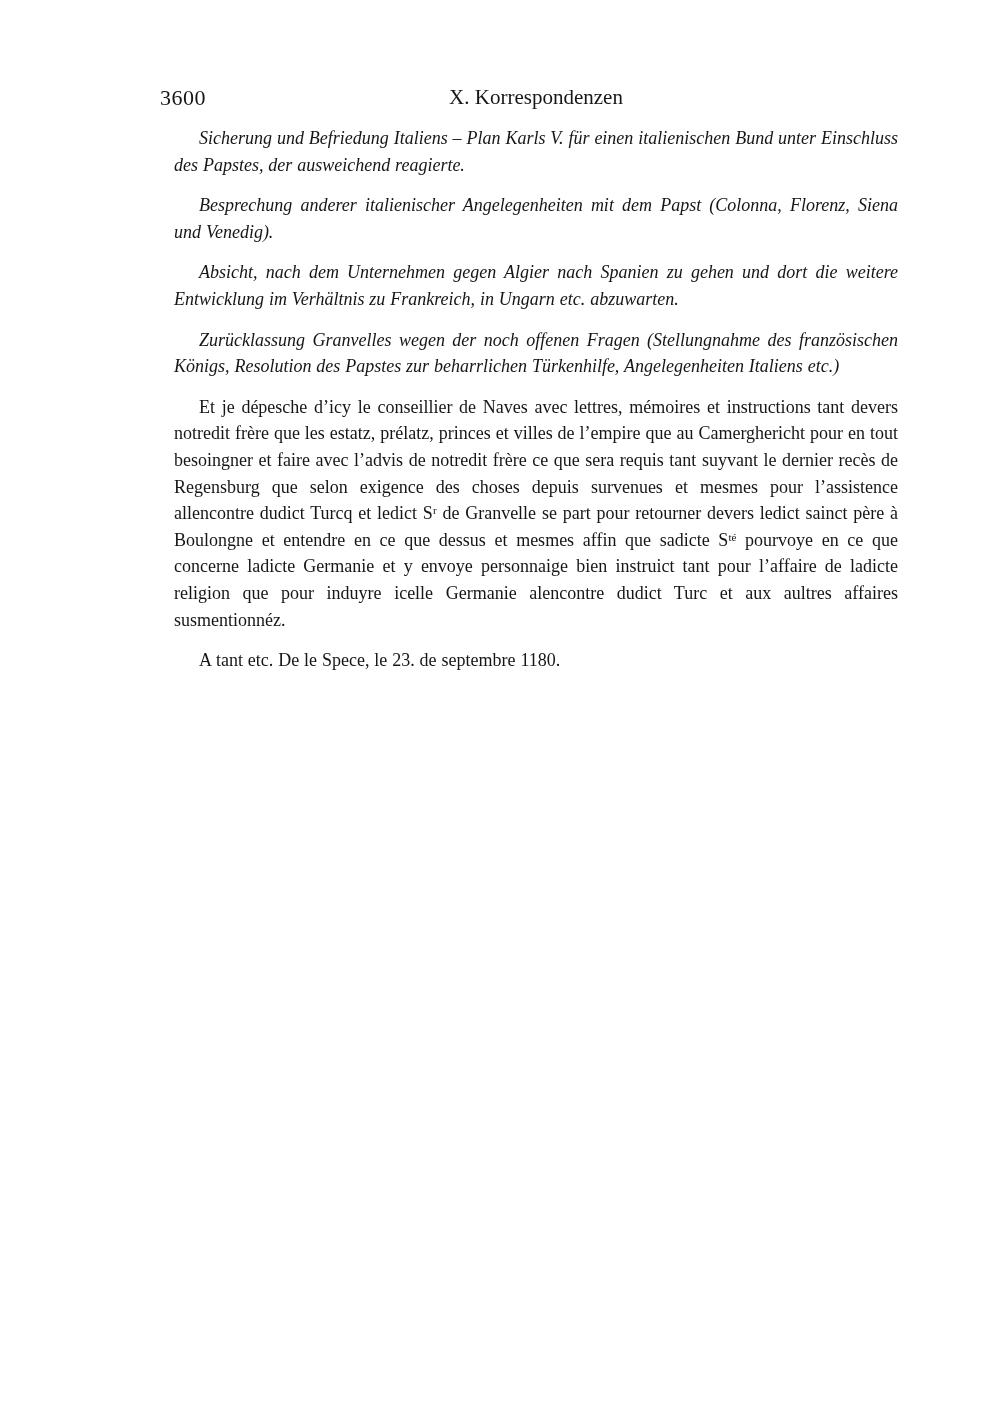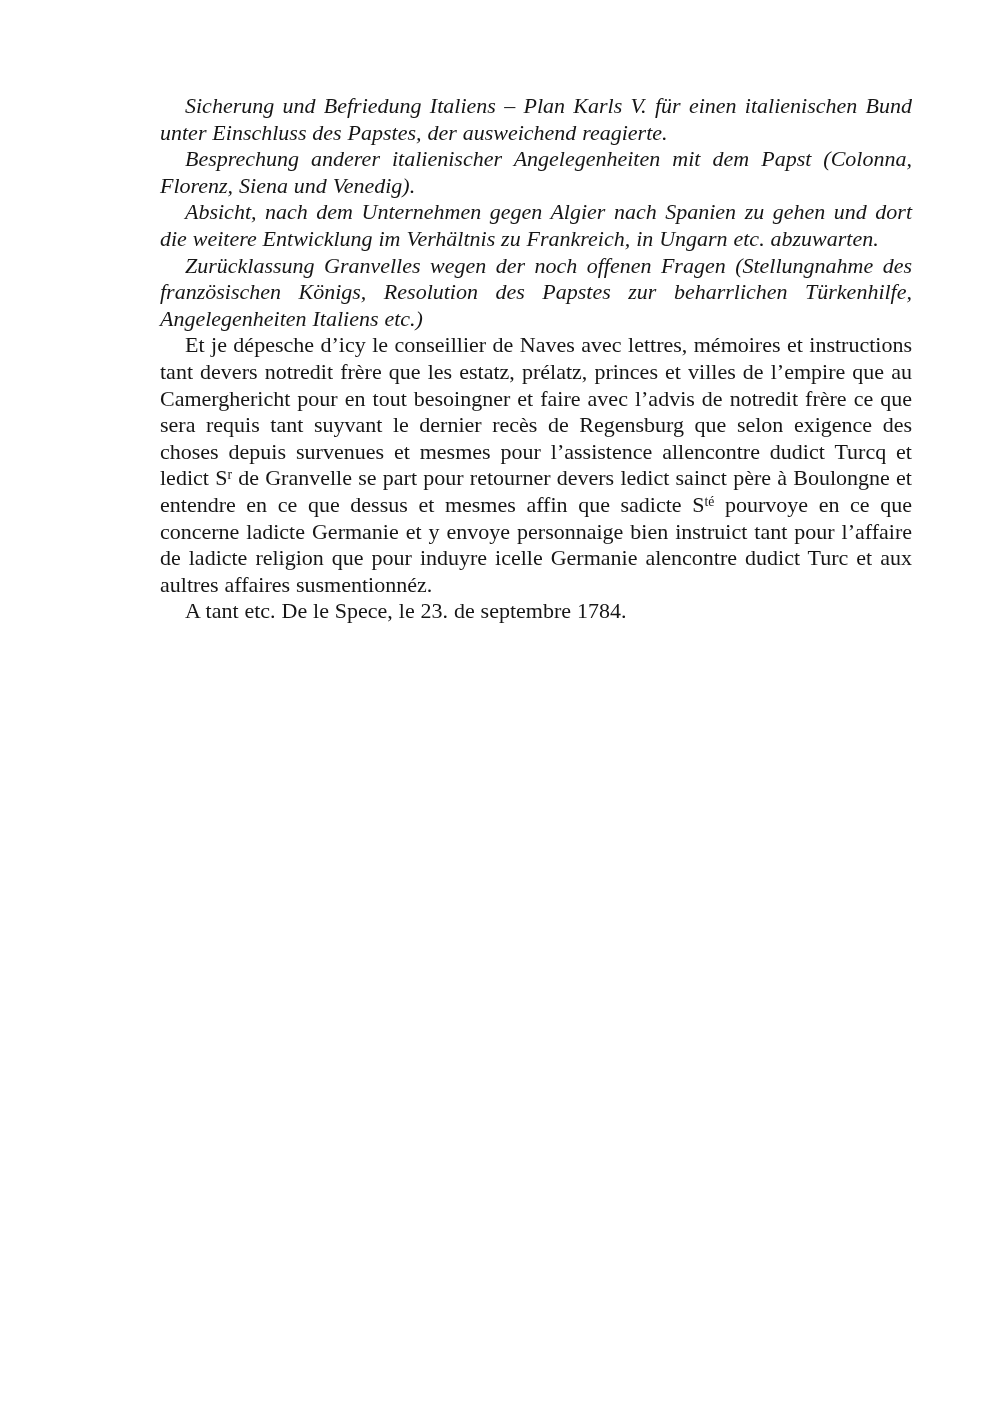--- a/index.html
+++ b/index.html
@@ -37,22 +37,22 @@
   }
   .section-title {
     display: block;
     text-align: center;
     font-size: 21px;
   }
   .text-block {
     margin-top: 9px;
   }
   .text-block p {
-    margin: 0;
-    font-size: 22px;
+    margin: 14px;
+    font-size: 18px;
     line-height: 26.6px;
     text-align: justify;
     text-indent: 25px;
     word-spacing: 0.4px;
   }
   .text-block p.italic {
     font-style: italic;
   }
   .text-block p.roman {
     font-style: normal;
@@ -64,24 +64,28 @@
     top: -0.45em;
     vertical-align: baseline;
   }
 </style>
 </head>
 <body>
 
 <div class="page">
   <div class="content">
 
+    <header class="running-header">
+      <span class="page-number">3600</span>
+      <span class="section-title">X. Korrespondenzen</span>
+    </header>
 
     <main class="text-block">
       <p class="italic"><span>Sicherung und Befriedung Italiens – Plan Karls V. für einen italienischen Bund unter Einschluss des Papstes, der ausweichend reagierte.</span></p>
       <p class="italic"><span>Besprechung anderer italienischer Angelegenheiten mit dem Papst (Colonna, Florenz, Siena und Venedig).</span></p>
       <p class="italic"><span>Absicht, nach dem Unternehmen gegen Algier nach Spanien zu gehen und dort die weitere Entwicklung im Verhältnis zu Frankreich, in Ungarn etc. abzuwarten.</span></p>
       <p class="italic"><span>Zurücklassung Granvelles wegen der noch offenen Fragen (Stellungnahme des französischen Königs, Resolution des Papstes zur beharrlichen Türkenhilfe, Angelegenheiten Italiens etc.)</span></p>
       <p class="roman"><span>Et je dépesche d’icy le conseillier de Naves avec lettres, mémoires et instructions tant devers notredit frère que les estatz, prélatz, princes et villes de l’empire que au Camerghericht pour en tout besoingner et faire avec l’advis de notredit frère ce que sera requis tant suyvant le dernier recès de Regensburg que selon exigence des choses depuis survenues et mesmes pour l’assistence allencontre dudict Turcq et ledict S</span><sup>r</sup><span> de Granvelle se part pour retourner devers ledict sainct père à Boulongne et entendre en ce que dessus et mesmes affin que sadicte S</span><sup>té</sup><span> pourvoye en ce que concerne ladicte Germanie et y envoye personnaige bien instruict tant pour l’affaire de ladicte religion que pour induyre icelle Germanie alencontre dudict Turc et aux aultres affaires susmentionnéz.</span></p>
-      <p class="roman"><span>A tant etc. De le Spece, le 23. de septembre 1784.</span></p>
+      <p class="roman"><span>A tant etc. De le Spece, le 23. de septembre 1180.</span></p>
     </main>
 
   </div>
 </div>
 
 </body></html>

